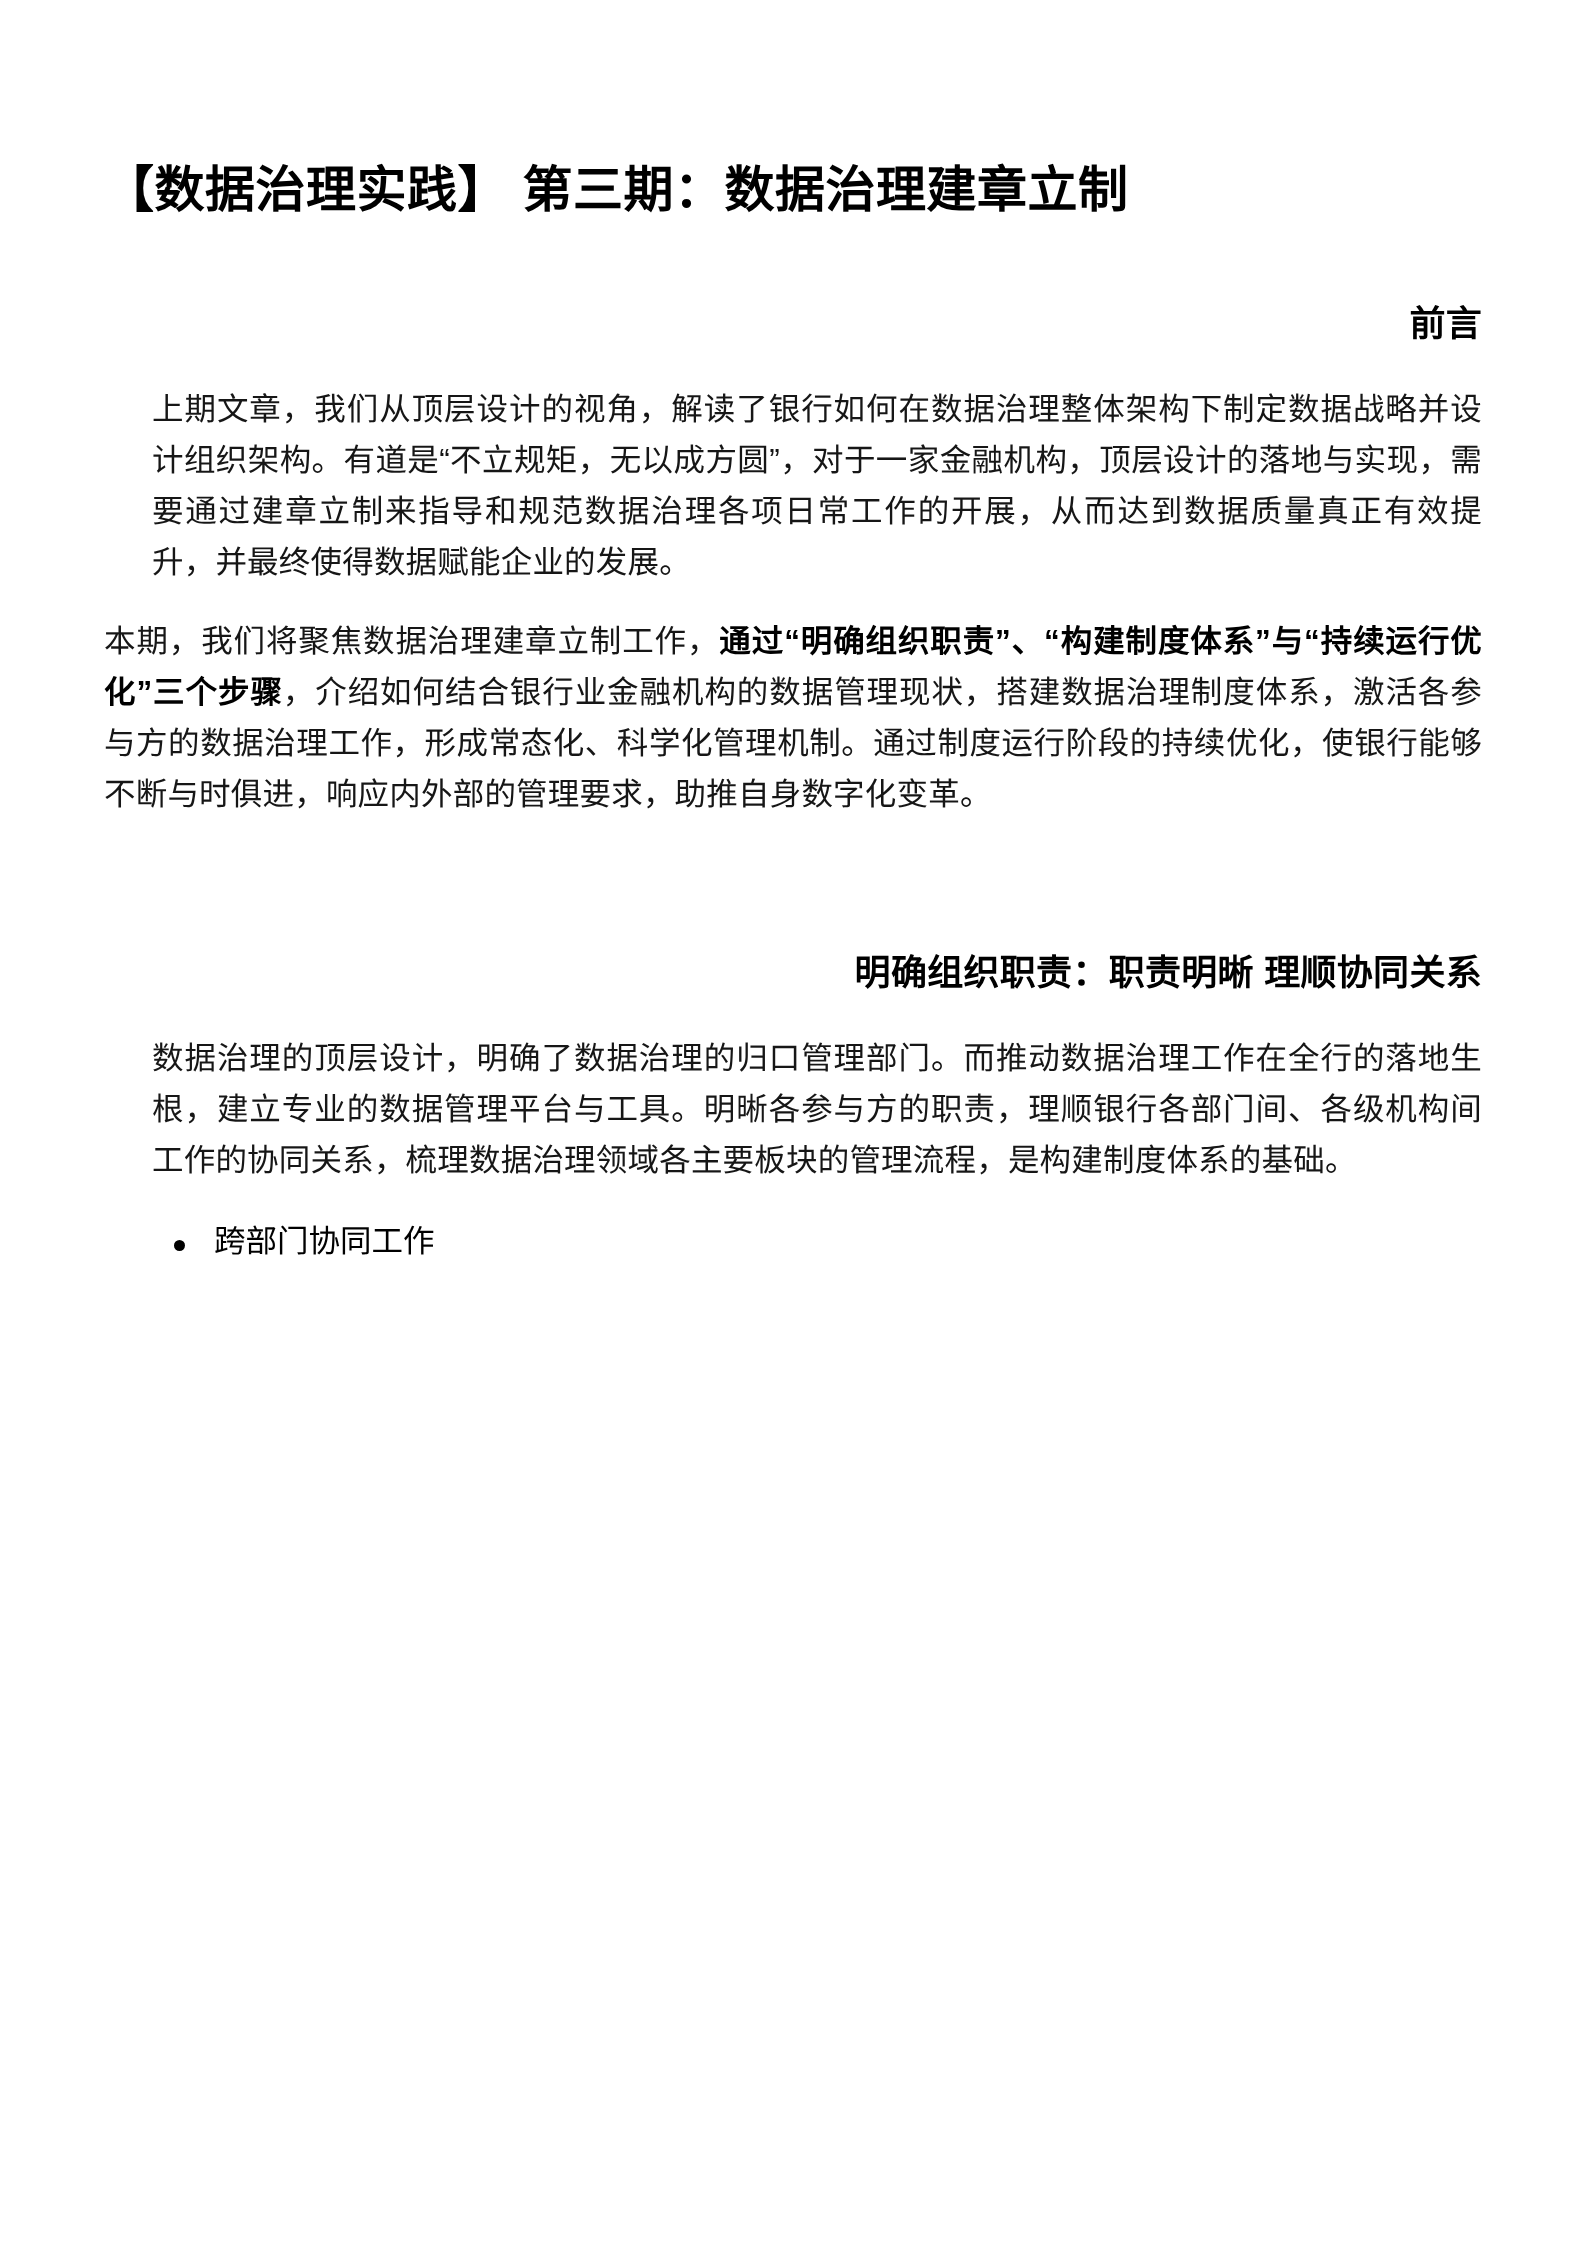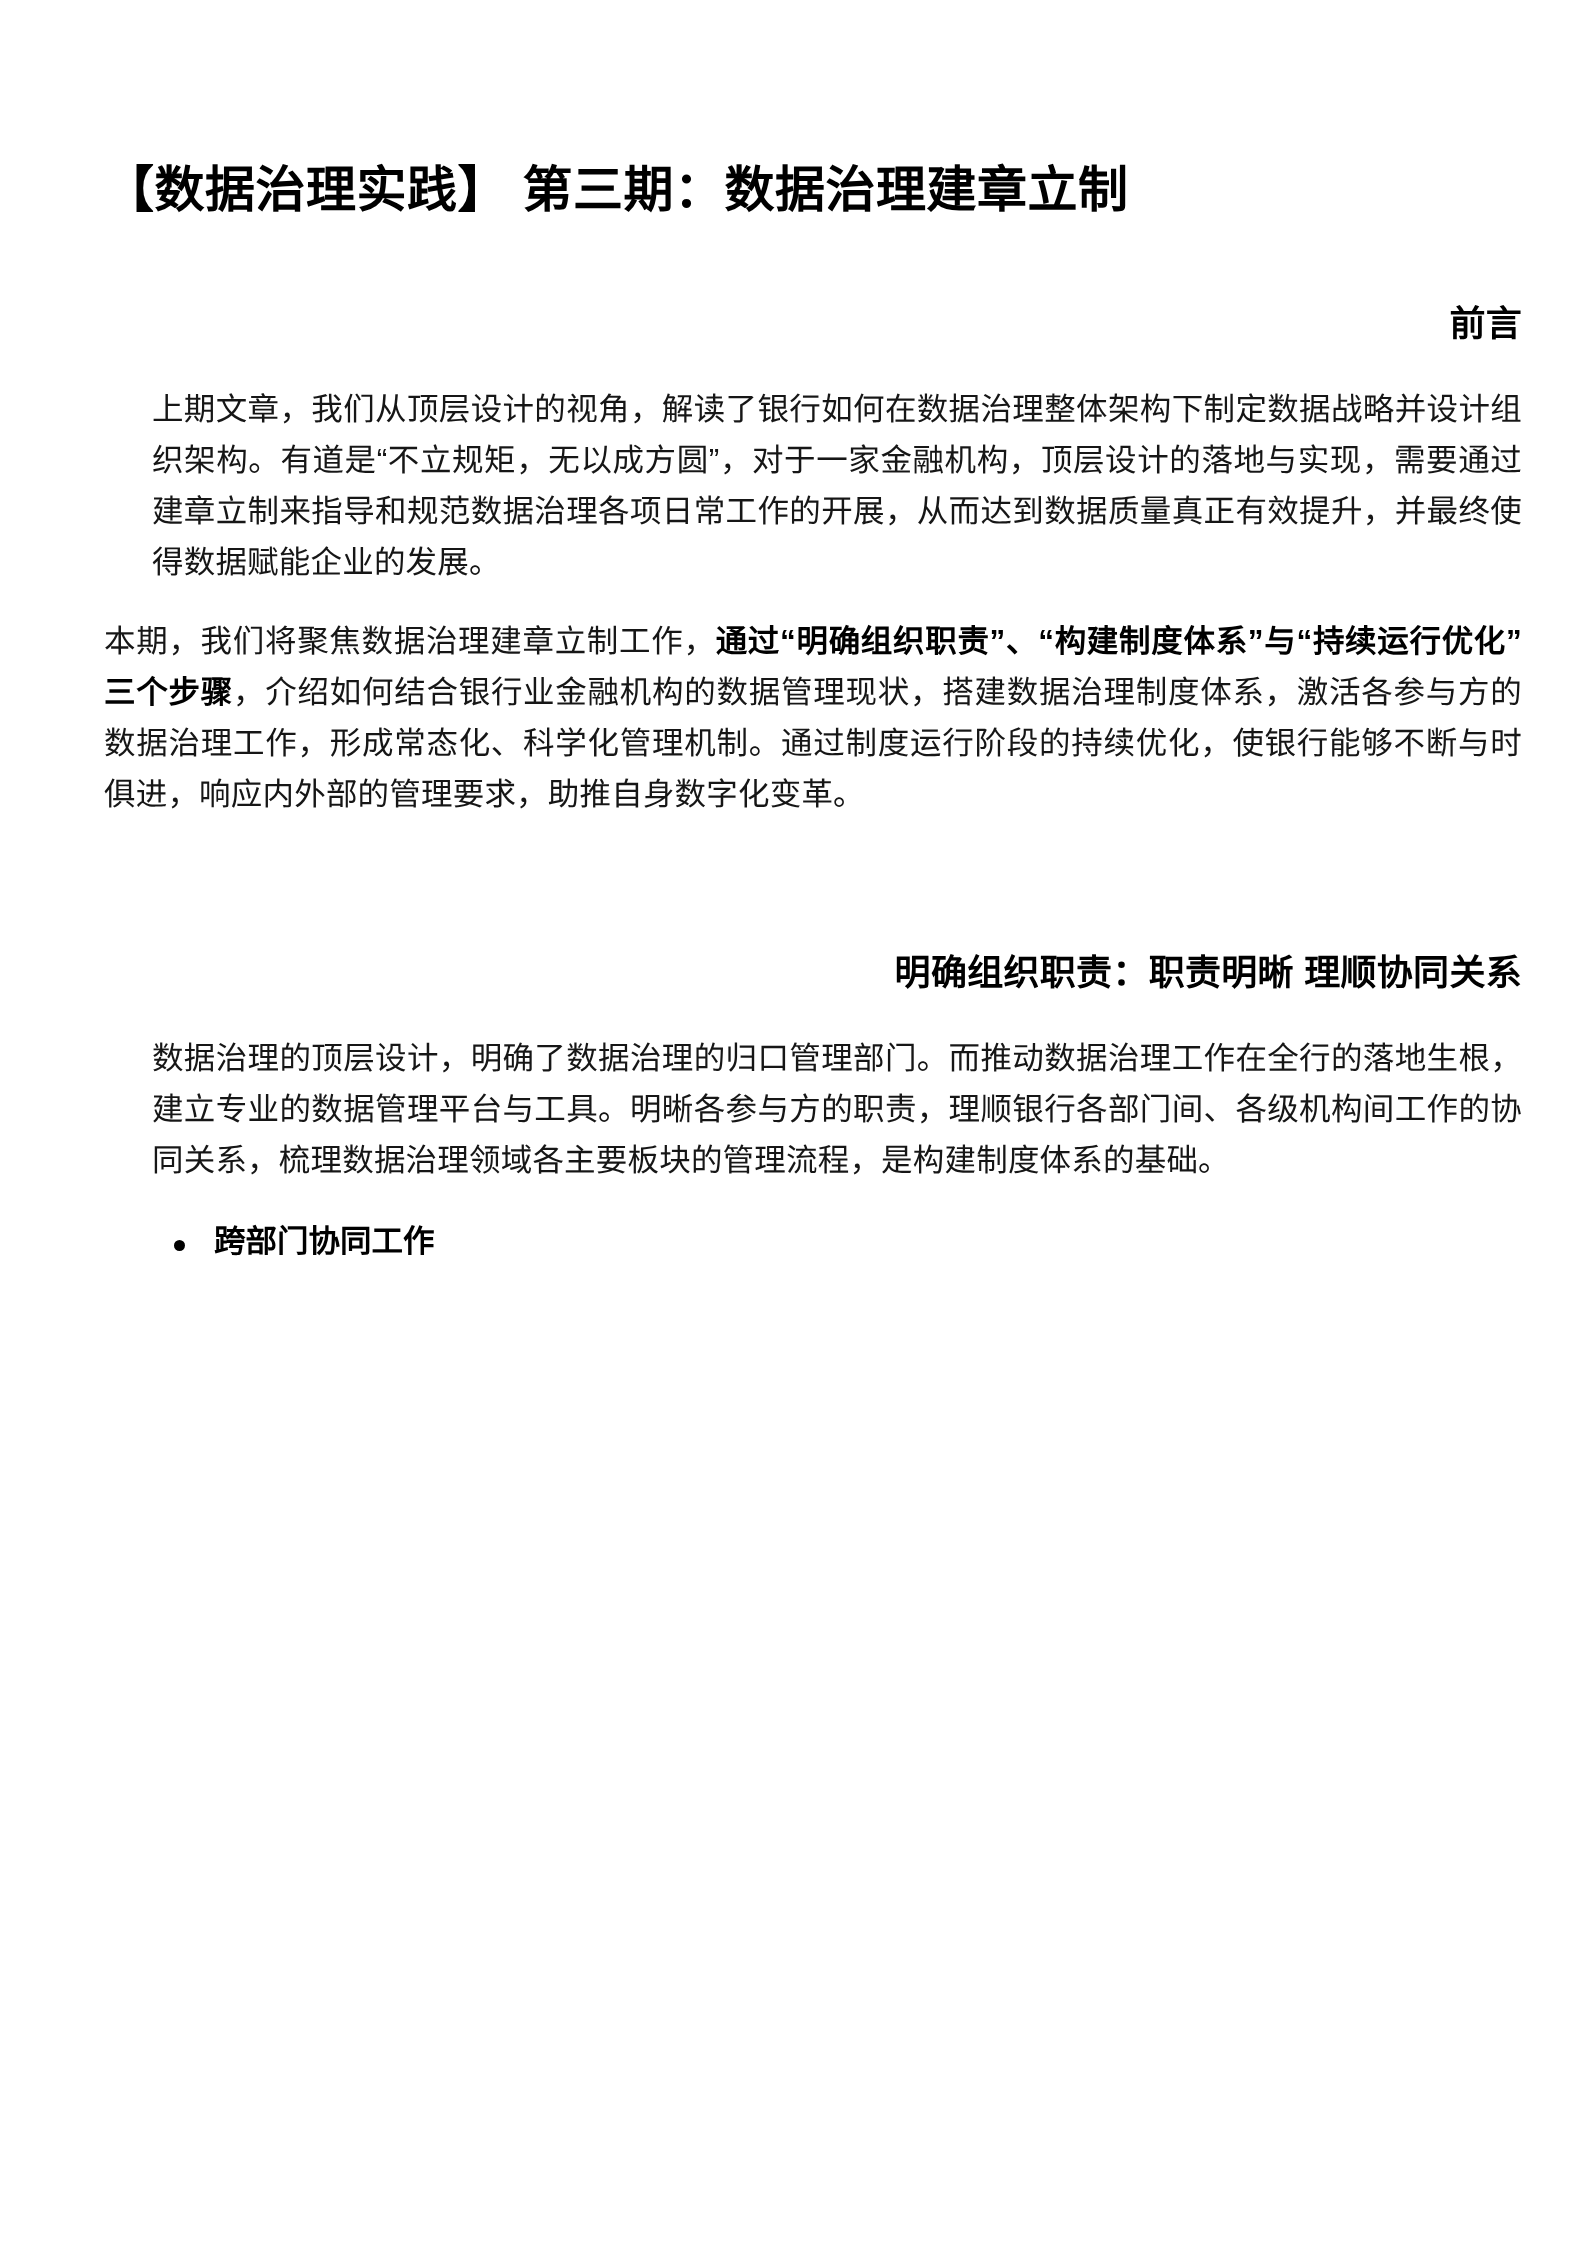--- a/index.html
+++ b/index.html
@@ -13,21 +13,21 @@
     height: 2244px;
     font-family: "Liberation Sans", "DejaVu Sans", sans-serif;
     color: #111111;
     -webkit-font-smoothing: antialiased;
   }
   .page {
     box-sizing: border-box;
     width: 1586px;
     height: 1844px;
     background: #ffffff;
-    padding: 0 64px 0 104px;
+    padding: 0 104px 0 104px;
     position: relative;
     overflow: hidden;
   }
   .doc-title {
     font-size: 50px;
     font-weight: 700;
     line-height: 1.22;
     letter-spacing: 0.5px;
     color: #000000;
     margin: 0;
@@ -60,21 +60,21 @@
     color: #000000;
   }
   ul.bullet-list {
     margin: 0;
     padding: 32px 0 0 66px;
     list-style: none;
   }
   ul.bullet-list li {
     position: relative;
     font-size: 31.5px;
-    font-weight: 700;
+    font-weight: 400;
     line-height: 1.5;
     color: #000000;
     padding-left: 44px;
   }
   ul.bullet-list li::before {
     content: "";
     position: absolute;
     left: 4px;
     top: 22px;
     width: 11px;

